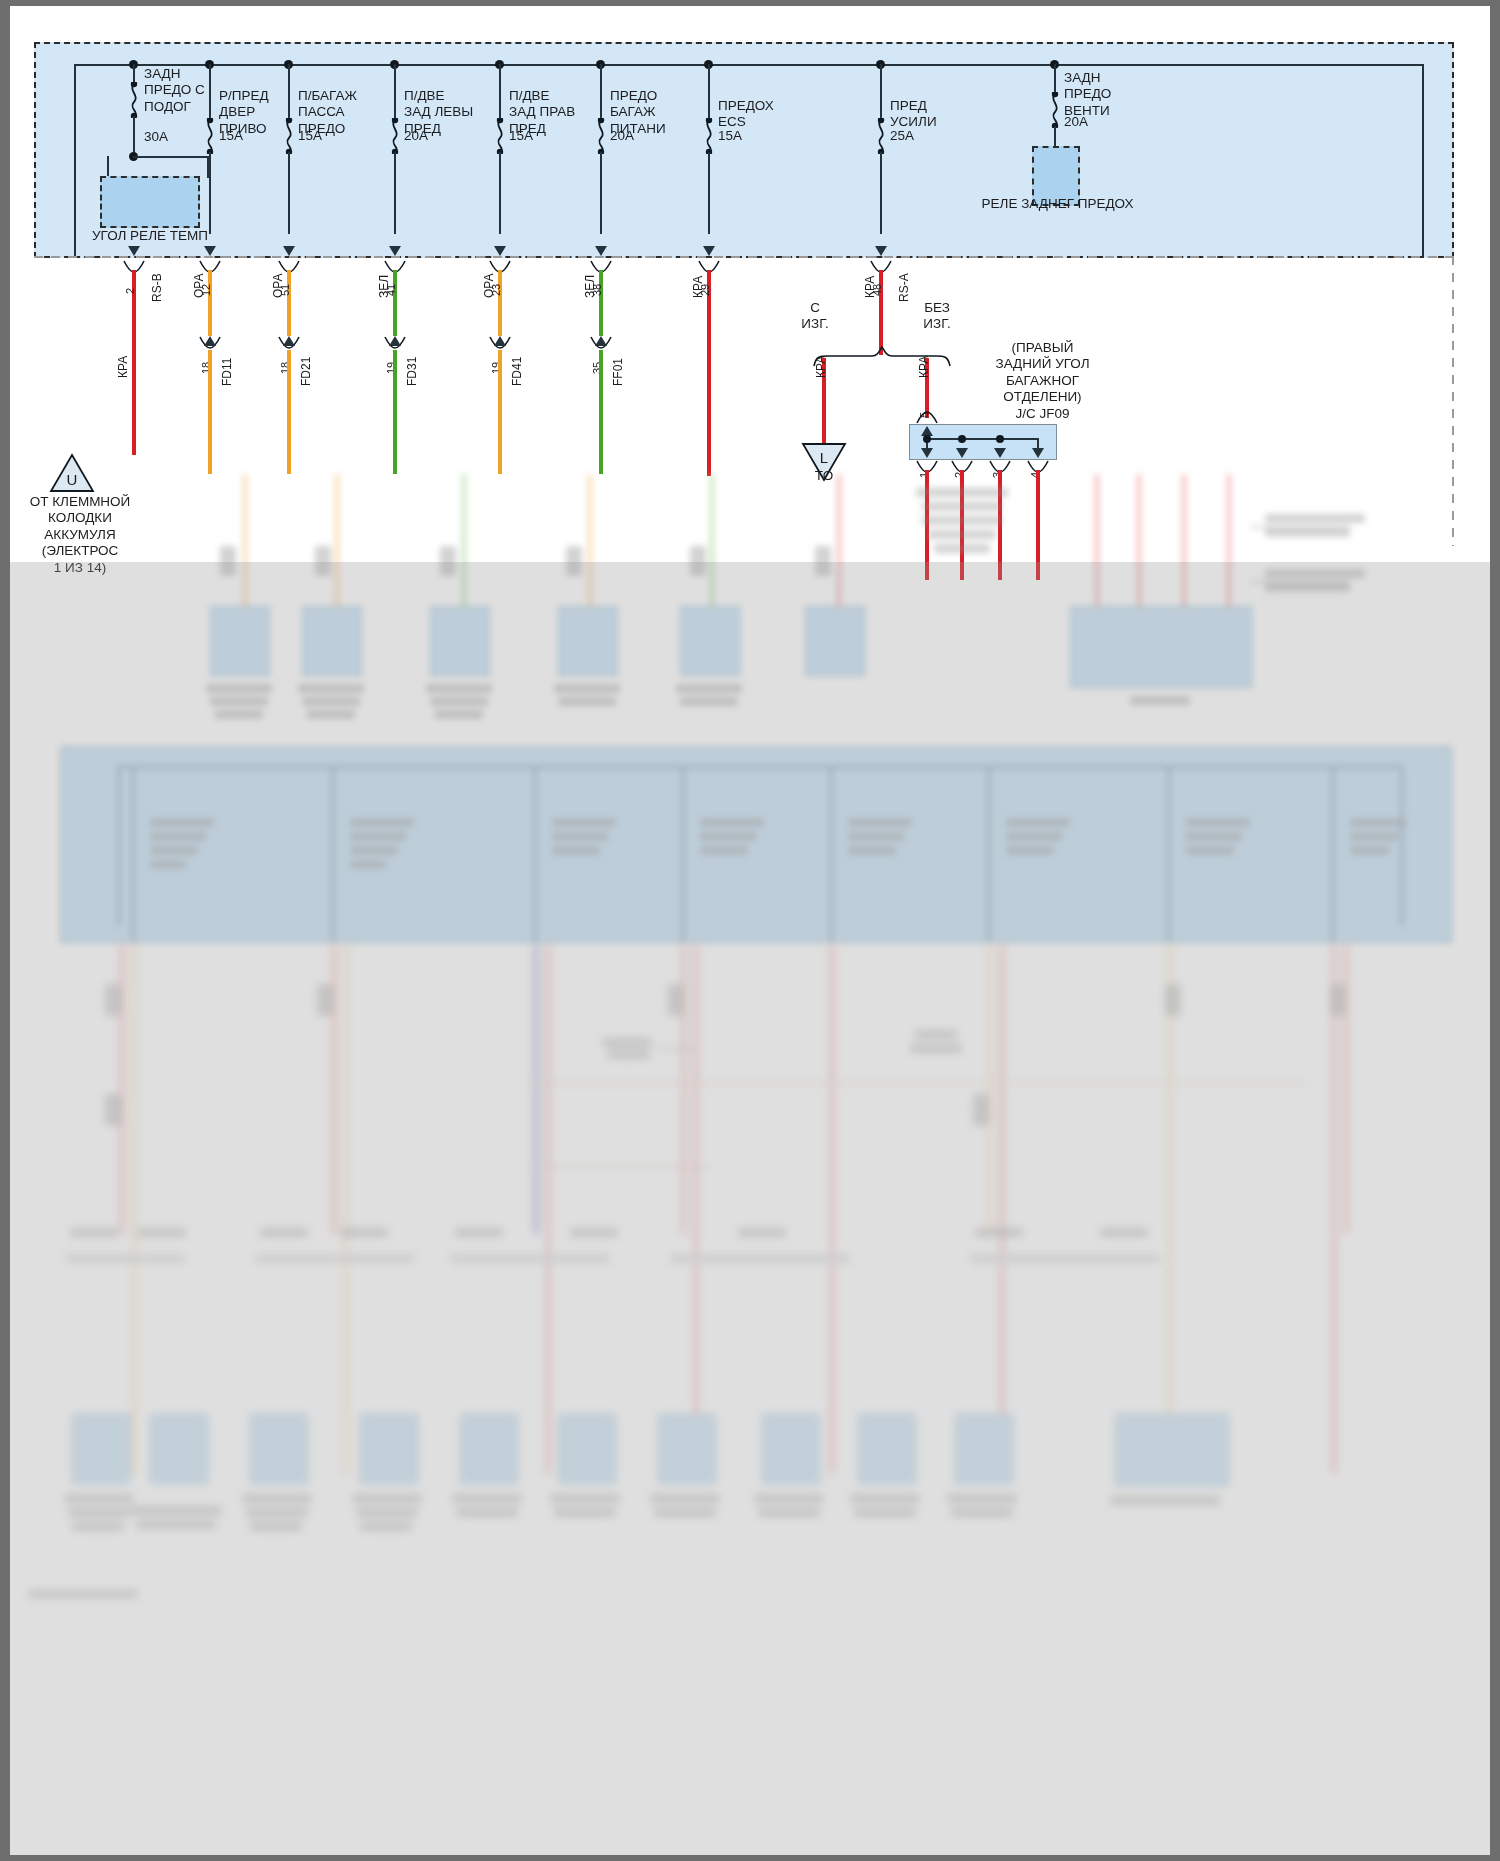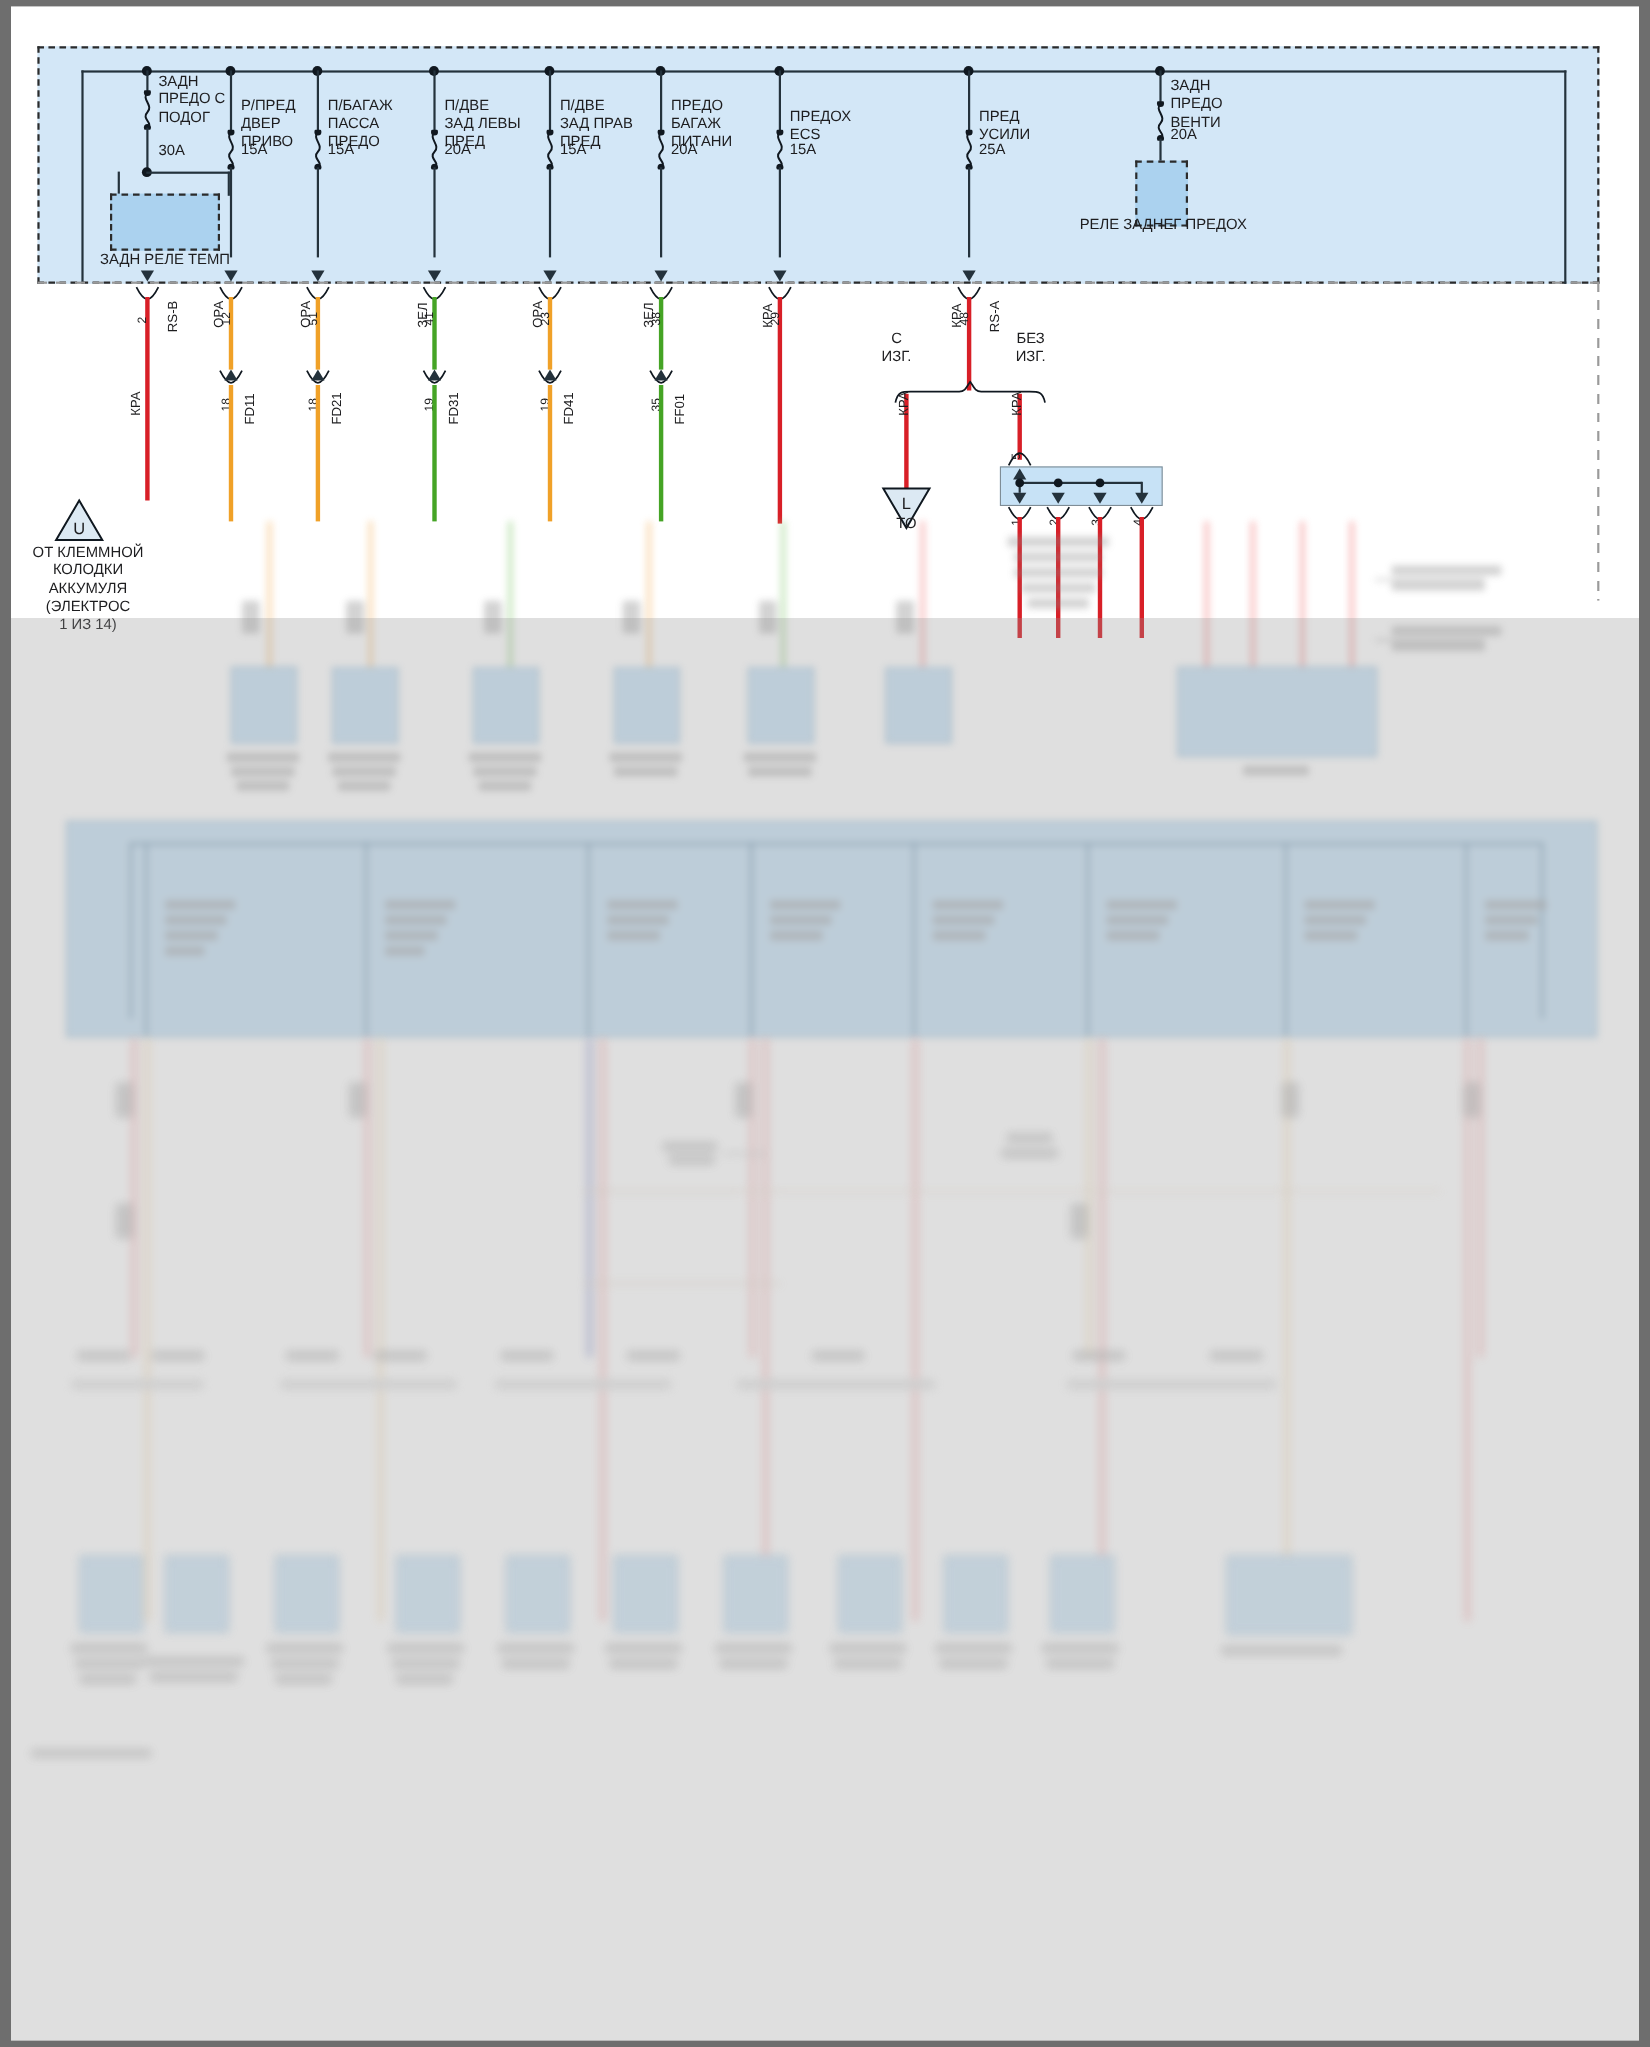--- a/index.html
+++ b/index.html
@@ -101,21 +101,21 @@
   <div class="txt t13" style="left:134px;top:60px;">ЗАДН
 ПРЕДО С
 ПОДОГ</div>
   <div class="txt t13" style="left:134px;top:123px;">30A</div>
   <div class="dot" style="left:119px;top:146px;"></div>
 
   <div class="solidline" style="left:123px;top:150px;width:76px;height:2px;"></div>
   <div class="solidline" style="left:197px;top:150px;width:2px;height:22px;"></div>
   <div class="solidline" style="left:97px;top:150px;width:2px;height:22px;"></div>
   <div class="relaybox" style="left:90px;top:170px;width:100px;height:52px;"></div>
-  <div class="txt t13 ctr" style="left:55px;top:222px;width:170px;">ЗАДН РЕЛЕ ТЕМП</div>
+  <div class="txt t13 ctr" style="left:55px;top:222px;width:170px;">УГОЛ РЕЛЕ ТЕМП</div>
 
   <div class="dot" style="left:195px;top:54px;"></div>
   <div class="solidline" style="left:199px;top:58px;width:2px;height:56px;"></div>
   <div class="fuse" style="left:193px;top:112px;">
     <svg width="14" height="36" viewBox="0 0 14 36">
           <path d="M7 2 C1 8 13 14 7 20 C1 26 13 30 7 34" fill="none" stroke="#101820" stroke-width="1.8"></path>
           <circle cx="7" cy="2" r="3.2" fill="#101820"></circle>
           <circle cx="7" cy="34" r="3.2" fill="#101820"></circle>
         </svg>
   </div>
@@ -395,20 +395,25 @@
 
   <div class="wire w-red" style="left:915px;top:352px;height:60px;"></div>
   <div class="vtxt" style="left:907px;top:372px;">КРА</div>
   <div class="vtxt vtxt9" style="left:908px;top:412px;">5</div>
   <div class="cup" style="left:906px;top:404px;">
     <svg width="22" height="14" viewBox="0 0 22 14">
           <path d="M1 13 C5 5 8 2 11 2 C14 2 17 5 21 13" fill="none" stroke="#101820" stroke-width="1.6"></path>
         </svg>
   </div>
 
+  <div class="txt t13 ctr" style="left:955px;top:334px;width:155px;">(ПРАВЫЙ
+ЗАДНИЙ УГОЛ
+БАГАЖНОГ
+ОТДЕЛЕНИ)
+J/C JF09</div>
 
   <div class="blk2" style="left:899px;top:418px;width:148px;height:36px;"></div>
   <div class="arrow-u" style="left:911px;top:420px;"></div>
   <div class="solidline" style="left:916px;top:432px;width:112px;height:2px;"></div>
   <div class="solidline" style="left:916px;top:430px;width:2px;height:12px;"></div>
   <div class="dot" style="left:913px;top:429px;width:8px;height:8px;"></div>
   <div class="dot" style="left:948px;top:429px;width:8px;height:8px;"></div>
   <div class="dot" style="left:986px;top:429px;width:8px;height:8px;"></div>
   <div class="arrow-d" style="left:911px;top:442px;"></div>
   <div class="arrow-d" style="left:946px;top:442px;"></div>

